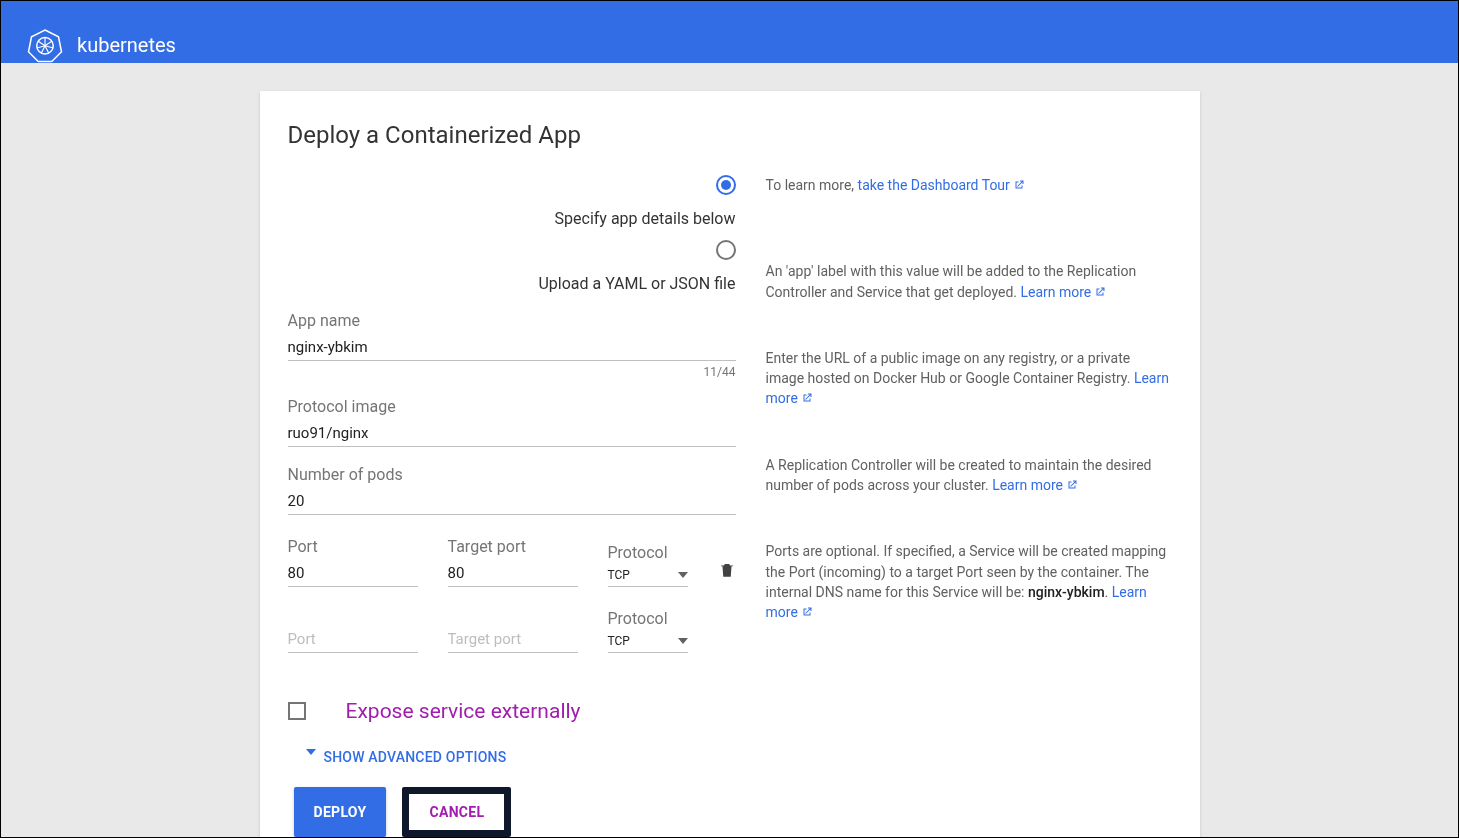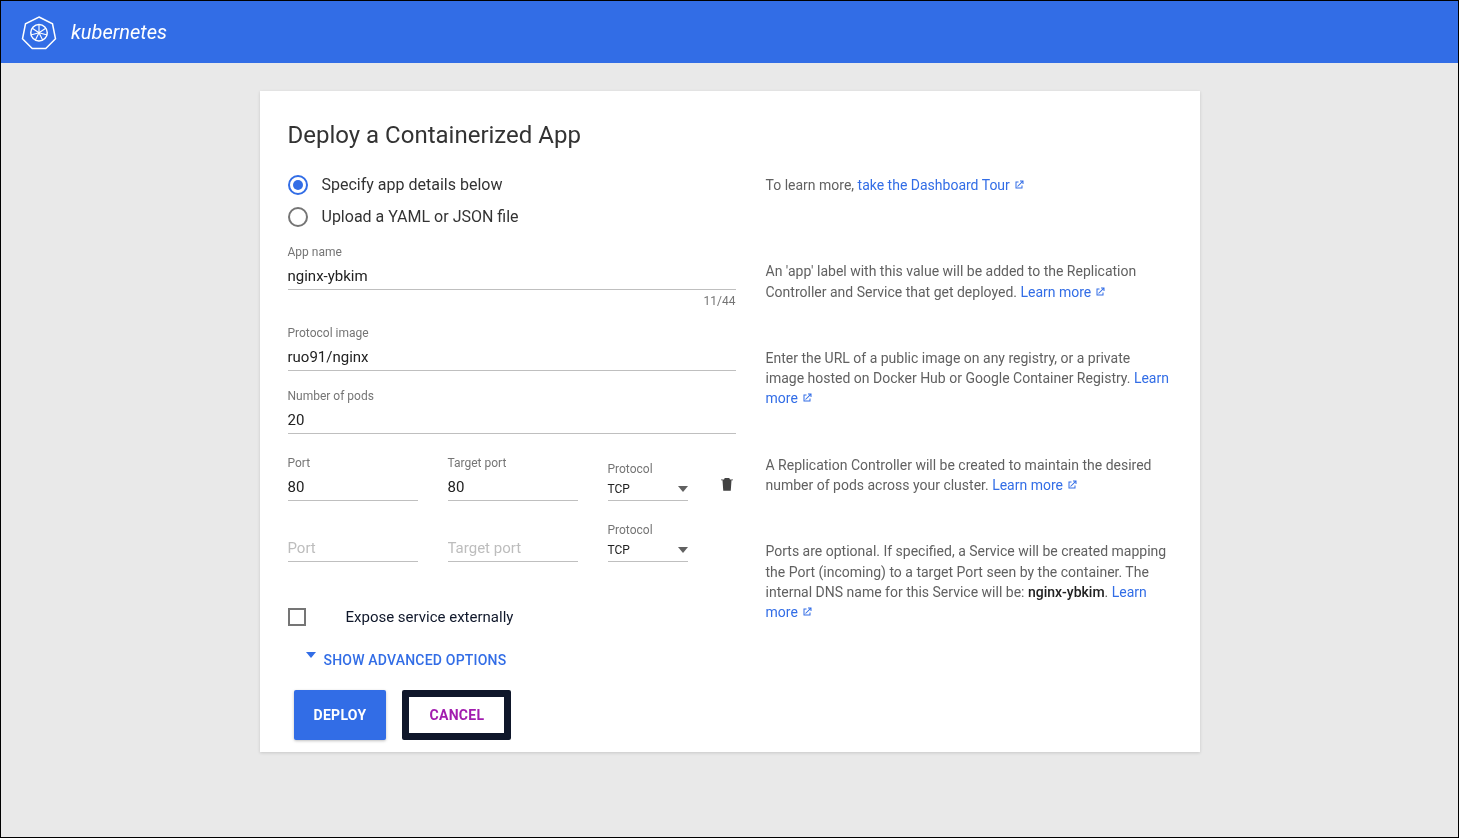--- a/index.html
+++ b/index.html
@@ -13,24 +13,23 @@
     border: 1px solid #000;
     background: #e9e9e9;
     width: 1459px;
     height: 838px;
     overflow: hidden;
   }
   .header {
     background: #326de6;
     height: 62px;
     display: flex;
-    align-items: center;
-    padding: 0 20px;
+    align-items: flex-end;
+    padding: 0 26px;
     color: #fff;
-    font-style: italic;
   }
   .logo {
     display: flex;
     align-items: center;
     gap: 14px;
   }
   .logo-icon {
     width: 36px; height: 36px;
   }
   .logo-text {
@@ -58,38 +57,39 @@
     gap: 30px;
   }
   .left { flex: 0 0 445px; }
   .right { flex: 1; font-size: 14px; color: #616161; line-height: 1.45; }
   .right .help { margin-bottom: 46px; }
   .right .help:first-child { margin-bottom: 66px; }
   .right a { color: #326de6; text-decoration: none; }
   .ext-icon { display: inline-block; vertical-align: -1px; margin-left: 3px; }
   .radio-row {
     display: flex;
-    align-items: flex-start;
+    align-items: flex-end;
     gap: 14px;
     margin-bottom: 12px;
     cursor: pointer;
+    flex-direction: column;
   }
   .radio {
     width: 20px; height: 20px; border-radius: 50%;
     border: 2px solid #757575;
     display:flex;align-items:center;justify-content:center;
     flex-shrink:0;
   }
   .radio.selected { border-color: #326de6; }
   .radio.selected:after {
     content:''; width:10px; height:10px; border-radius:50%; background:#326de6;
   }
   .radio-label { font-size: 16px; color: #333; }
   .field { margin-top: 18px; margin-bottom: 4px; position: relative; }
-  .field-label { font-size: 12px; color: #757575; display:block; margin-bottom: 2px; }
+  .field-label { font-size: 16px; color: #757575; display:block; margin-bottom: 2px; }
   .field-input {
     width: 100%;
     border: none;
     border-bottom: 1px solid rgba(0,0,0,.25);
     font-size: 15px;
     padding: 6px 0 4px 0;
     outline: none;
     font-family: inherit;
     background: transparent;
     color: #212121;
@@ -104,21 +104,21 @@
   }
   .ports-row .pcol { width: 130px; }
   .ports-row .pcol-sel { width: 80px; position:relative; }
   .select-inner { display:flex; align-items:center; justify-content:space-between; border-bottom: 1px solid rgba(0,0,0,.25); padding: 4px 0; font-size:12px; cursor:pointer;}
   .trash { width:18px; cursor:pointer; color:#424242; padding-bottom:4px;}
   .checkbox-row {
     display:flex; align-items:center; gap: 40px;
     margin-top: 46px;
   }
   .checkbox { width:18px; height:18px; border:2px solid #757575; cursor:pointer;}
-  .cb-label { font-size:15px; color:#0f172a;}
+  .cb-label { font-size:21px; color:#a21caf;}
   .adv-link {
     display:flex; align-items:flex-start; gap:8px;
     color:#326de6; font-size:14px; font-weight:500;
     margin-top:26px; margin-left:18px; cursor:pointer;
     letter-spacing:.2px;
   }
   .adv-tri { width:0;height:0;border-left:5px solid transparent;border-right:5px solid transparent;border-top:6px solid #326de6;}
   .actions { margin-top:22px; display:flex; gap:16px; padding: 0 0 0 6px;}
   .btn {
     font-size:14px; font-weight:700; border-radius:2px; padding:10px 20px;

